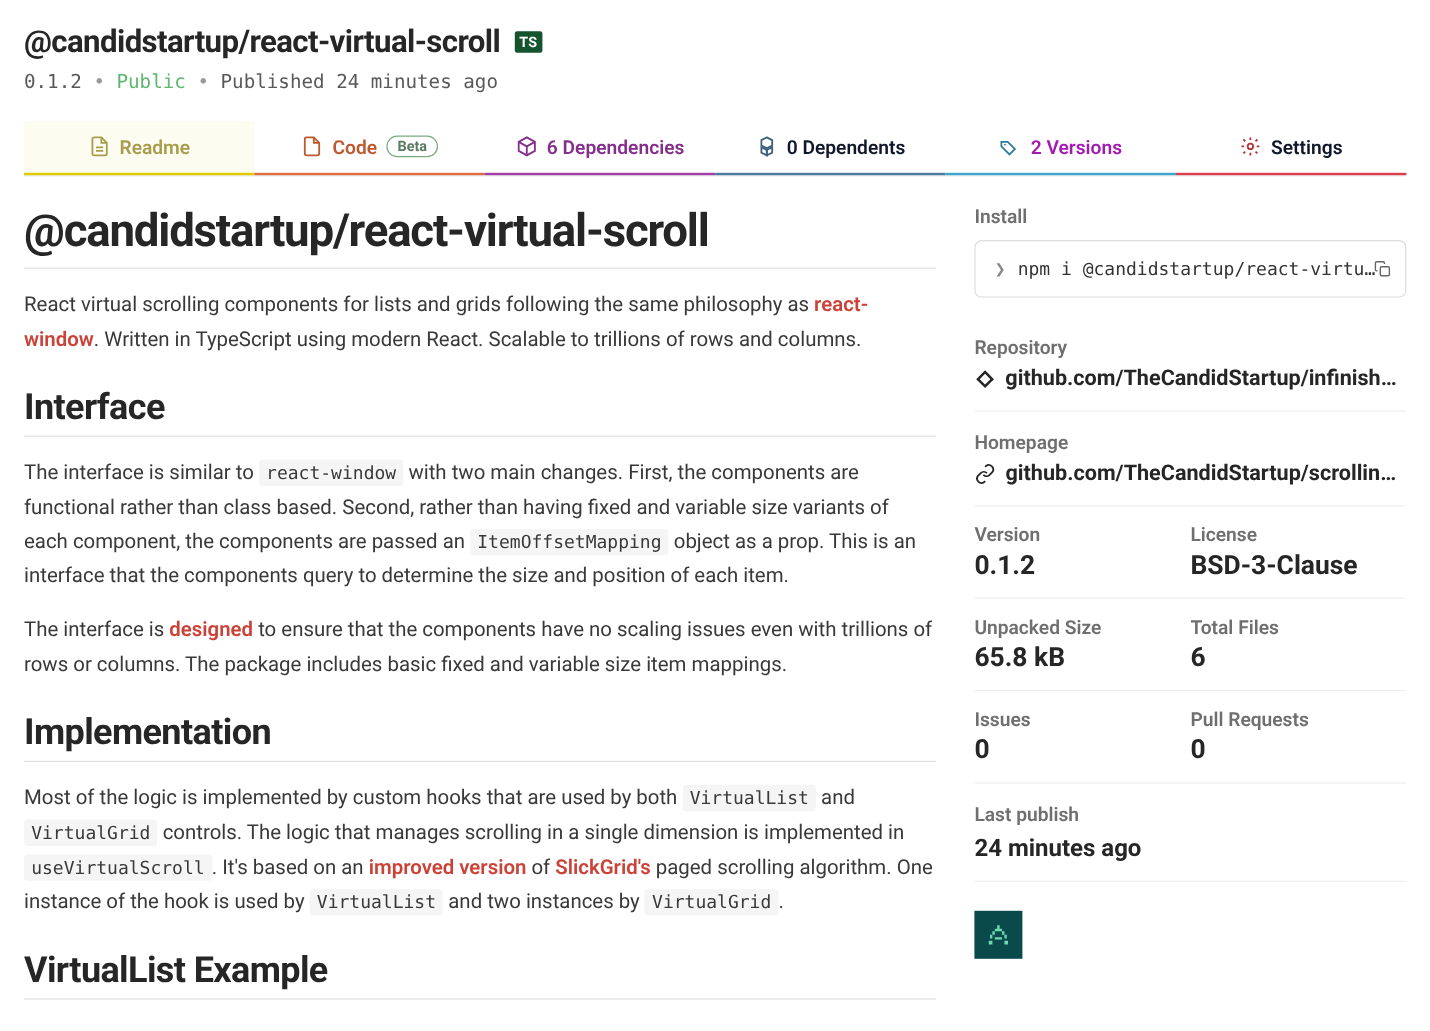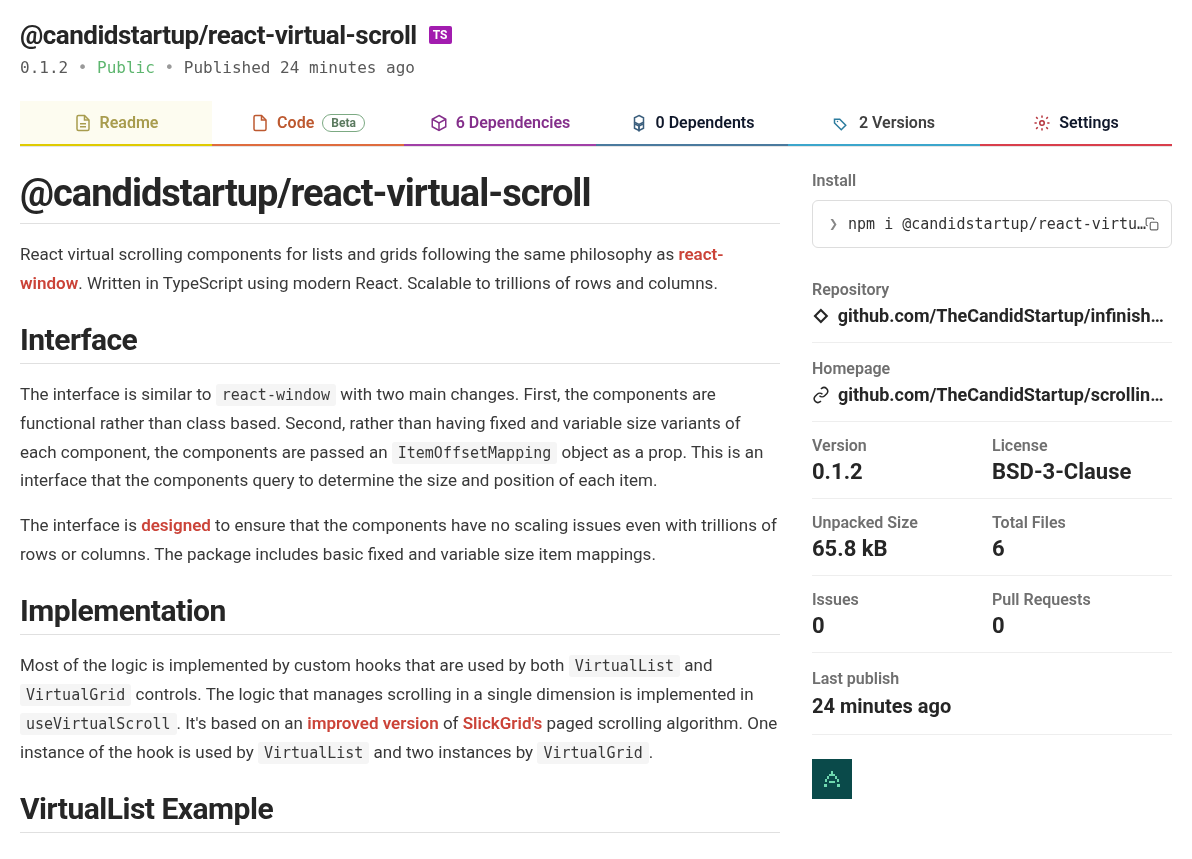--- a/index.html
+++ b/index.html
@@ -16,21 +16,21 @@
       display: flex;
       align-items: center;
       gap: 12px;
     }
     .pkg-name {
       font-size: 26px;
       font-weight: 700;
       letter-spacing: -0.5px;
     }
     .ts-badge {
-      background: #a21caf;
+      background: #14532d;
       color: white;
       font-size: 12px;
       font-weight: 700;
       padding: 2px 4px;
       border-radius: 2px;
     }
     .header-sub {
       font-family: ui-monospace, SFMono-Regular, Menlo, Monaco, Consolas, monospace;
       font-size: 16px;
       color: #595959;
@@ -39,34 +39,34 @@
     .header-sub .public { color: #5eb66f; }
     .header-sub .sep { color: #999; }
     .tabs {
       display: flex;
       border-bottom: 1px solid #e5e5e5;
       margin-top: 24px;
     }
     .tab {
       flex: 1;
       display: flex;
-      align-items: flex-end;
+      align-items: flex-start;
       justify-content: center;
       gap: 8px;
       padding: 12px 16px;
       font-weight: 600;
       font-size: 16px;
       cursor: pointer;
       position: relative;
     }
     .tab.readme { background: #fdfcf0; color: #a89c4e; border-bottom: 2px solid #dfcb00; }
     .tab.code { color: #bd5930; border-bottom: 2px solid #df6c3e; }
     .tab.deps { color: #842f8b; border-bottom: 2px solid #a13fa7; }
     .tab.dependents { color: #0f172a; border-bottom: 2px solid #4a7a9e; }
-    .tab.versions { color: #404040; border-bottom: 2px solid #3ca6cc; }
+    .tab.versions { color: #a21caf; border-bottom: 2px solid #3ca6cc; }
     .tab.settings { color: #0f172a; border-bottom: 2px solid #d93e4c; }
     .badge-beta {
       font-size: 12px;
       color: #5b7a5f;
       border: 1px solid #7caa83;
       border-radius: 10px;
       padding: 1px 8px;
       font-weight: 700;
     }
     .icon-sm { width: 18px; height: 18px; flex-shrink: 0; }

